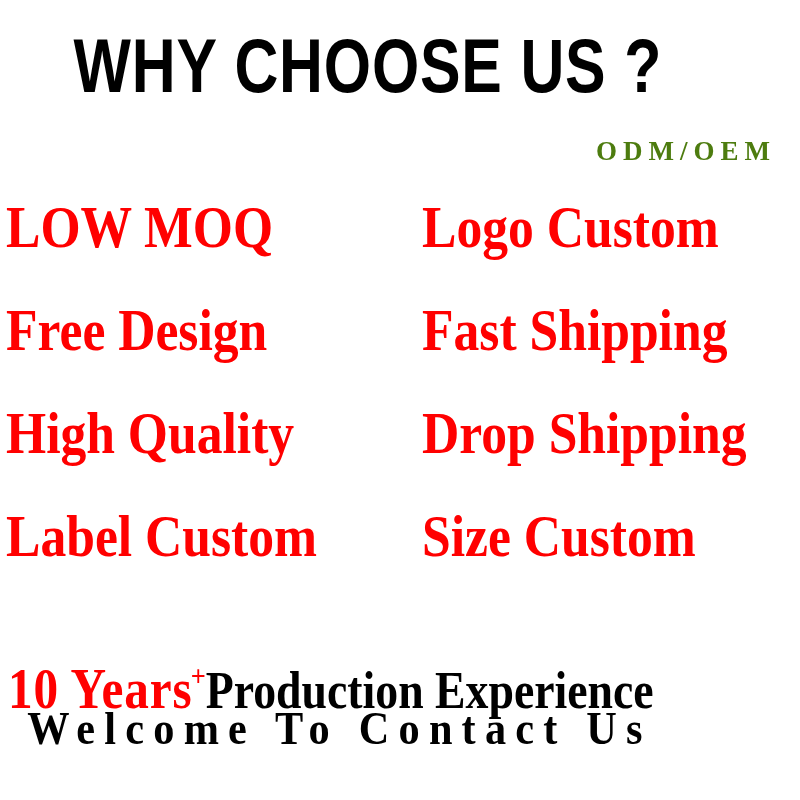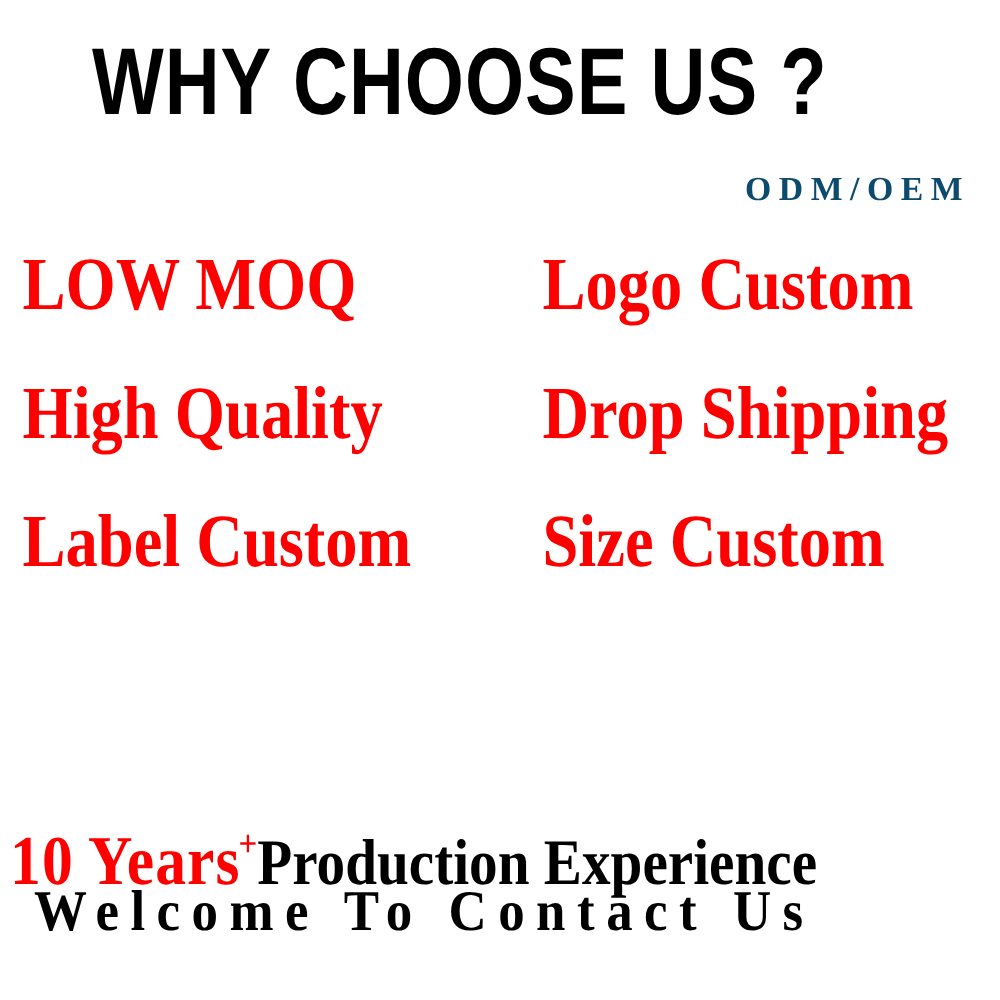--- a/index.html
+++ b/index.html
@@ -52,30 +52,30 @@
     text-align: right;
     padding-right: 24px;
     box-sizing: border-box;
   }
   .odm {
     display: inline-block;
     font-family: "Liberation Serif", serif;
     font-weight: 700;
     font-size: 27px;
     line-height: 1;
-    color: #0c4a6e;
+    color: #4d7c0f;
     letter-spacing: 6px;
     white-space: nowrap;
   }
 
   
   .features {
     position: absolute;
     top: 196px;
-    left: 12px;
+    left: 0;
     width: 728px;
   }
   .feature-row {
     position: relative;
     height: 103px;
     width: 800px;
   }
   .feature-cell {
     position: absolute;
     top: 0;
@@ -163,20 +163,24 @@
     <span class="odm">ODM/OEM</span>
   </div>
 
   <div class="features">
 
     <div class="feature-row">
       <span class="feature-cell col-left">LOW MOQ</span>
       <span class="feature-cell col-right">Logo Custom</span>
     </div>
 
+    <div class="feature-row">
+      <span class="feature-cell col-left">Free Design</span>
+      <span class="feature-cell col-right">Fast Shipping</span>
+    </div>
 
     <div class="feature-row">
       <span class="feature-cell col-left">High Quality</span>
       <span class="feature-cell col-right">Drop Shipping</span>
     </div>
 
     <div class="feature-row">
       <span class="feature-cell col-left">Label Custom</span>
       <span class="feature-cell col-right">Size Custom</span>
     </div>

